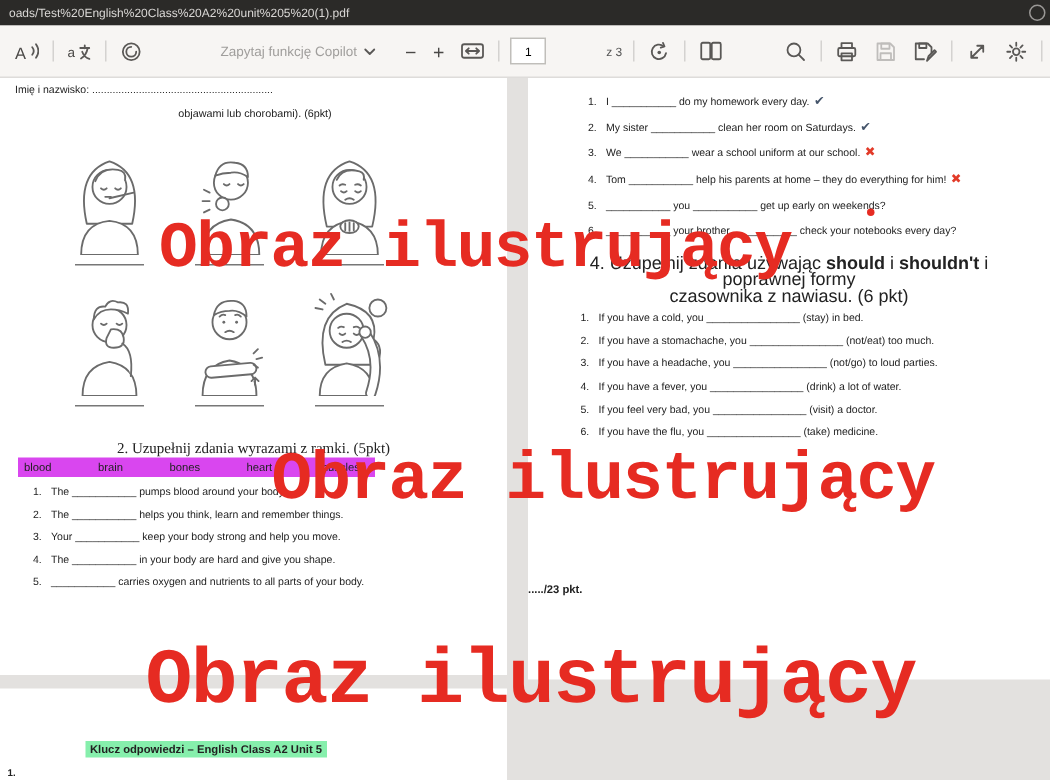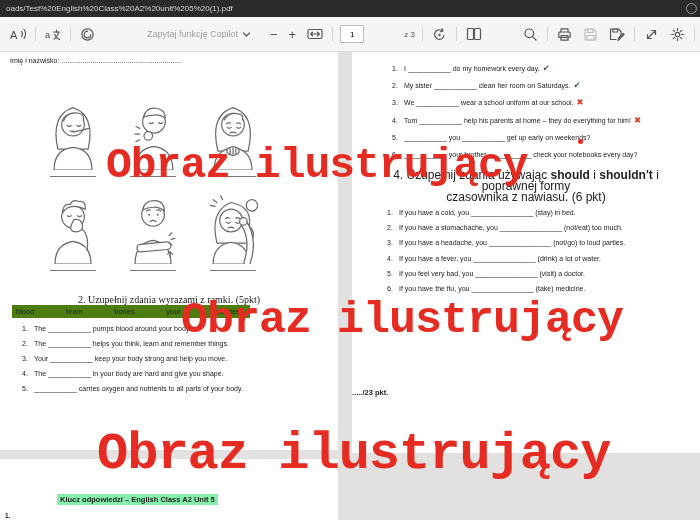--- a/index.html
+++ b/index.html
@@ -32,21 +32,21 @@
   .page3{left:0;top:407px;width:338px;height:61px;}
   .nameline{position:absolute;left:10px;top:5px;font-size:7px;}
   .h1c{position:absolute;left:28px;top:19px;width:284px;text-align:center;font-size:7.2px;line-height:10px;}
   .figrow{position:absolute;left:42px;width:222px;display:flex;justify-content:space-between;}
   .row1{top:48px;} .row2{top:142px;}
   .figcell{width:62px;display:flex;flex-direction:column;align-items:center;}
   .figcell svg{width:58px;height:70px;}
   .fig{fill:#fff;stroke:#6b6b6b;stroke-width:1.3;stroke-linecap:round;stroke-linejoin:round;}
   .blankline{width:46px;border-bottom:1px solid #777;height:4px;margin-top:2px;}
   .h2c{position:absolute;left:0;top:242px;width:100%;text-align:center;font-size:10px;font-family:Liberation Serif, serif;}
-  .wordbox{position:absolute;left:12px;top:253px;width:238px;height:13px;background:#4d7c0f;
+  .wordbox{position:absolute;left:12px;top:253px;width:238px;height:13px;background:#d946ef;
            display:flex;align-items:center;justify-content:space-between;padding:0 10px 0 4px;box-sizing:border-box;}
   .word{font-size:7.5px;}
   .slist{position:absolute;font-size:7px;}
   .s1{left:22px;top:269px;line-height:15px;}
   .t3{left:40px;top:8px;line-height:16.2px;}
   .t4{left:35px;top:153px;line-height:15.2px;}
   .n{display:inline-block;width:12px;}
   .mark{font-family:"DejaVu Sans",sans-serif;font-size:8.5px;margin-left:3px;}
   .mark-check{color:#44546a;}
   .mark-cross{color:#e23a28;}
@@ -176,20 +176,21 @@
 </div>
 
 <div class="viewport">
 
   <div class="page page1">
     <div class="nameline">
       <span>Imię i nazwisko:</span>
       <span>..............................................................</span>
     </div>
     <div class="h1c">
+      <div>objawami lub chorobami). (6pkt)</div>
     </div>
 
     <div class="figrow row1">
       <div class="figcell">
         <svg viewBox="0 0 58 74">
           <path class="fig" d="M13 52 Q5 16 29 8 Q53 16 45 52 Z"></path>
           <circle class="fig" cx="29" cy="26" r="12"></circle>
           <path class="fig" d="M19 22 Q23 12 35 14 Q41 15 40 21" fill="none"></path>
           <path class="fig" d="M23 27 q2 2 4 0 M33 27 q2 2 4 0" fill="none"></path>
           <path class="fig" d="M26 33 h4" fill="none"></path>
@@ -270,21 +271,21 @@
       </div>
     </div>
 
     <div class="h2c">2.  Uzupełnij zdania wyrazami z ramki. (5pkt)</div>
 
     <div class="wordbox">
 
     <span class="word">blood</span>
         <span class="word">brain</span>
         <span class="word">bones</span>
-        <span class="word">your</span>
+        <span class="word">heart</span>
         <span class="word">muscles</span>
       </div>
 
     <div class="slist s1">
 
         <div>
           <span class="n">1.</span><span>The ___________ pumps blood around your body.</span>
         </div>
 
         <div>

